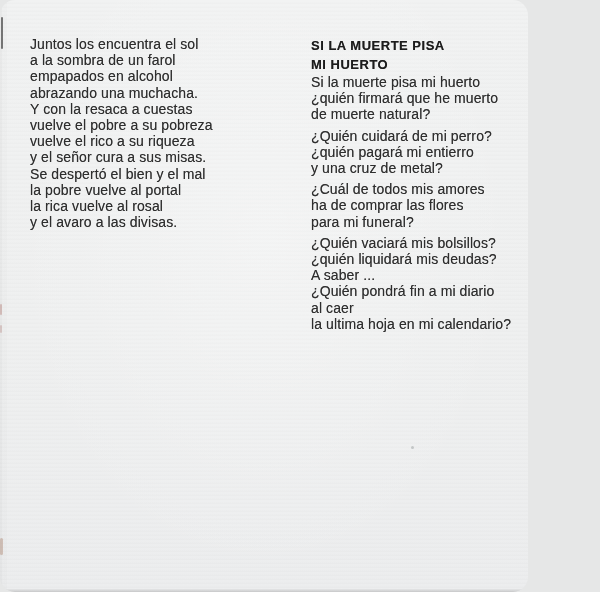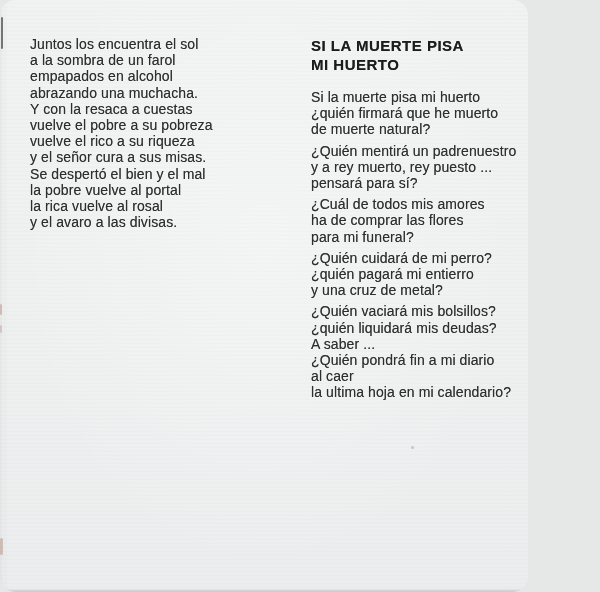--- a/index.html
+++ b/index.html
@@ -45,27 +45,26 @@
     text-shadow:0 0 0.6px rgba(46,46,46,0.55);
   }
   .col-left{left:30px;top:36px;width:262px;}
   .col-right{left:311px;top:36px;width:282px;}
   .stanza{
     white-space:pre-line;
     margin-bottom:5px;
   }
   .song-title{
     white-space:pre-line;
-    font-size:15px;
+    font-size:13px;
     line-height:19px;
     font-weight:bold;
     letter-spacing:0.5px;
     color:var(--title-ink);
     text-shadow:0 0 0.6px rgba(20,20,20,0.6);
-    margin-bottom:15px;
   }
   
   .scan-mark{position:absolute;border-radius:2px;pointer-events:none;}
   .mark-1{left:1px;top:17px;width:2px;height:32px;background:#4c4c4c;opacity:.75;}
   .mark-2{left:0;top:304px;width:2px;height:11px;background:#b5837d;opacity:.45;}
   .mark-3{left:0;top:325px;width:2px;height:8px;background:#b5837d;opacity:.35;}
   .mark-4{left:0;top:538px;width:3px;height:17px;background:#b08a76;opacity:.45;}
   .mark-5{left:411px;top:446px;width:3px;height:3px;background:#9a9f9f;opacity:.5;border-radius:50%;}
 </style>
 </head>
@@ -87,29 +86,26 @@
 la rica vuelve al rosal
 y el avaro a las divisas.</div>
   </div>
 
   <div class="col col-right">
     <h1 class="song-title">SI LA MUERTE PISA
 MI HUERTO</h1>
     <div class="stanza">Si la muerte pisa mi huerto
 ¿quién firmará que he muerto
 de muerte natural?</div>
-    <div class="stanza">¿Quién mentirá un padrenuestro
-y a rey muerto, rey puesto ...
-pensará para sí?</div>
+    <div class="stanza">¿Quién cuidará de mi perro?
+¿quién pagará mi entierro
+y una cruz de metal?</div>
     <div class="stanza">¿Cuál de todos mis amores
 ha de comprar las flores
 para mi funeral?</div>
-    <div class="stanza">¿Quién cuidará de mi perro?
-¿quién pagará mi entierro
-y una cruz de metal?</div>
     <div class="stanza">¿Quién vaciará mis bolsillos?
 ¿quién liquidará mis deudas?
 A saber ...
 ¿Quién pondrá fin a mi diario
 al caer
 la ultima hoja en mi calendario?</div>
   </div>
 
   <div class="scan-mark mark-1"></div>
   <div class="scan-mark mark-2"></div>

